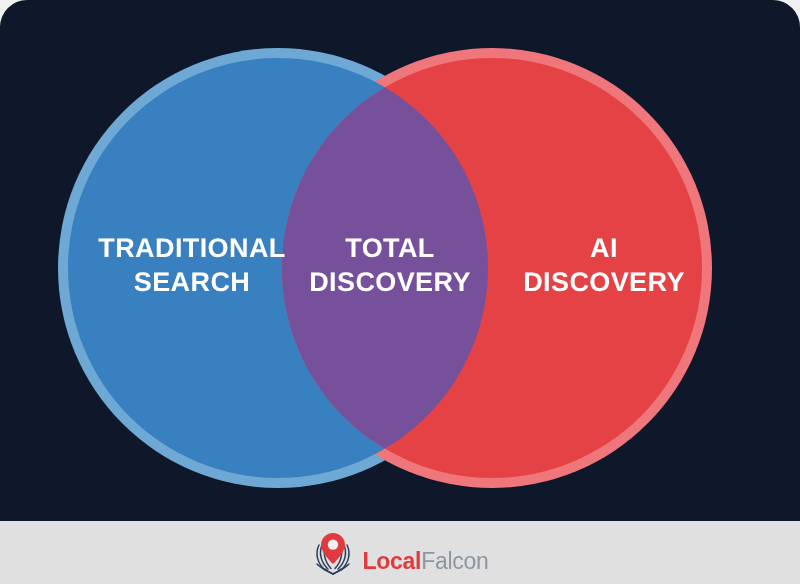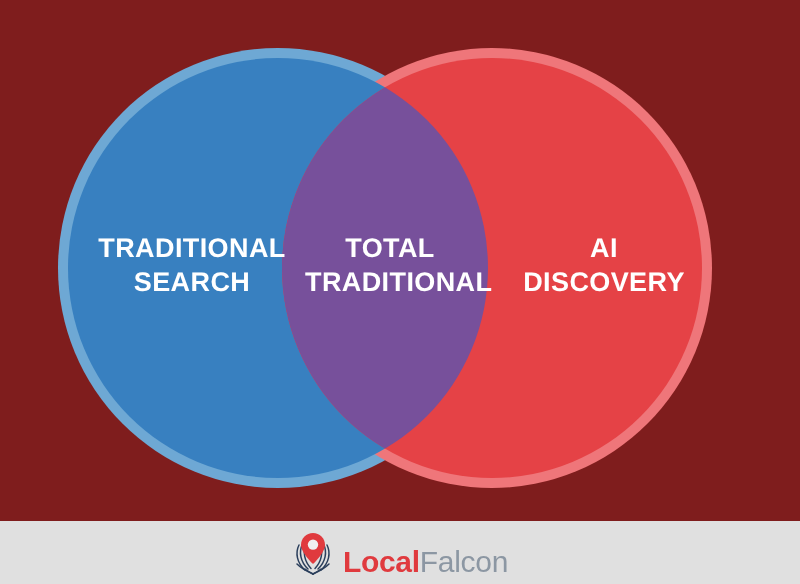--- a/index.html
+++ b/index.html
@@ -12,21 +12,22 @@
     height: 584px;
     overflow: hidden;
     font-family: "Liberation Sans", sans-serif;
     background: #f0f0f0;
   }
 
   #canvas {
     position: relative;
     width: 800px;
     height: 584px;
-    background: #7f1d1d;
+    background: #0f172a;
+    border-radius: 27px;
   }
 
   
   #venn-stage {
     position: absolute;
     left: 0;
     top: 0;
     width: 800px;
     height: 521px;
   }
@@ -86,21 +87,21 @@
     height: 44px;
   }
   #logo-mark {
     display: block;
     width: 42px;
     height: 44px;
     flex: none;
   }
   #logo-wordmark {
     font-family: "Liberation Sans", sans-serif;
-    font-size: 30px;
+    font-size: 23px;
     line-height: 25px;
     letter-spacing: -0.3px;
     white-space: nowrap;
     display: flex;
     align-items: baseline;
   }
   #logo-word-local {
     color: #e03a3e;
     font-weight: bold;
   }
@@ -137,21 +138,21 @@
 
       <g clip-path="url(#clip-left)">
         <circle cx="492" cy="268" r="210" fill="#77509b"></circle>
       </g>
     </svg>
 
     <div class="venn-label" id="label-left">TRADITIONAL
 SEARCH</div>
 
     <div class="venn-label" id="label-center">TOTAL
-TRADITIONAL</div>
+DISCOVERY</div>
 
     <div class="venn-label" id="label-right">AI
 DISCOVERY</div>
   </div>
 
   <div id="footer">
     <div id="logo">
 
       <svg id="logo-mark" viewBox="0 0 42 44">
 

